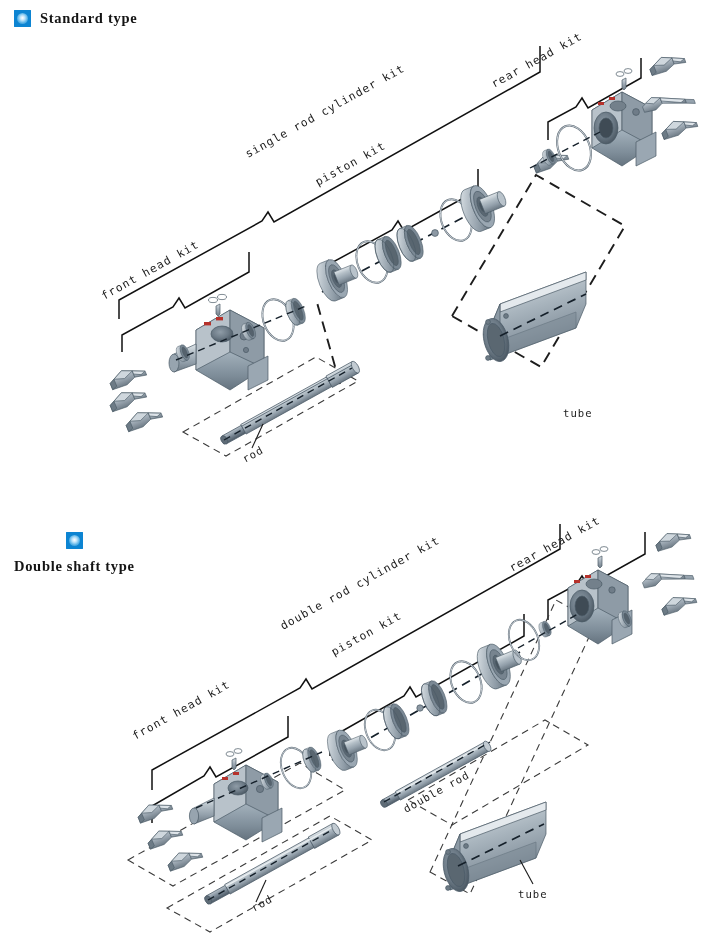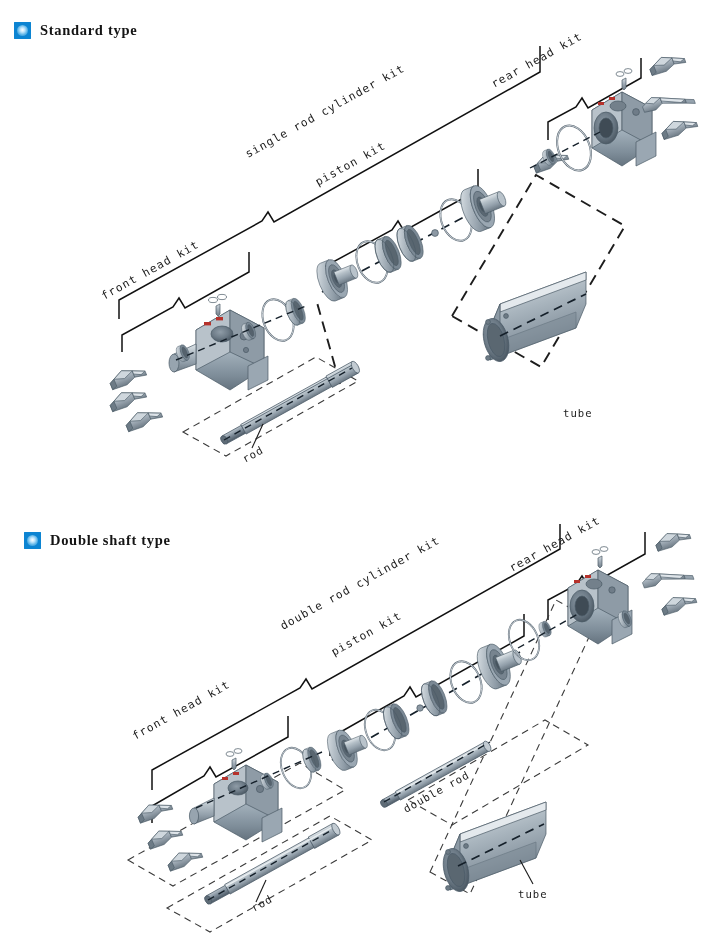--- a/index.html
+++ b/index.html
@@ -48,26 +48,26 @@
   .dashbox-thin{fill:none;stroke:#3a3a3a;stroke-width:1.1;stroke-dasharray:7 5;}
   .axis{fill:none;stroke:#15202a;stroke-width:1.7;stroke-dasharray:9 6;}
   .axis-sm{fill:none;stroke:#15202a;stroke-width:1.4;stroke-dasharray:7 5;}
   .mo{stroke:#4a5a66;stroke-width:.7;}
 </style>
 </head>
 <body>
 
 <div class="page">
 
-  <div class="section-head" style="left:14px;top:22px;">
+  <div class="section-head" style="left:14px;top:10px;">
     <span class="head-icon"></span>
     <span class="head-text">Standard type</span>
   </div>
 
-  <div class="section-head" style="left:24px;top:532px;">
+  <div class="section-head" style="left:14px;top:532px;flex-direction:column;">
     <span class="head-icon"></span>
     <span class="head-text">Double shaft type</span>
   </div>
 
   <svg class="canvas" viewBox="0 0 720 949" xmlns="http://www.w3.org/2000/svg">
     <defs>
 
       <linearGradient id="gMetal" x1="0" y1="0" x2="0" y2="1">
         <stop offset="0%" stop-color="#e2e8ec"></stop>
         <stop offset="22%" stop-color="#c3ccd4"></stop>

